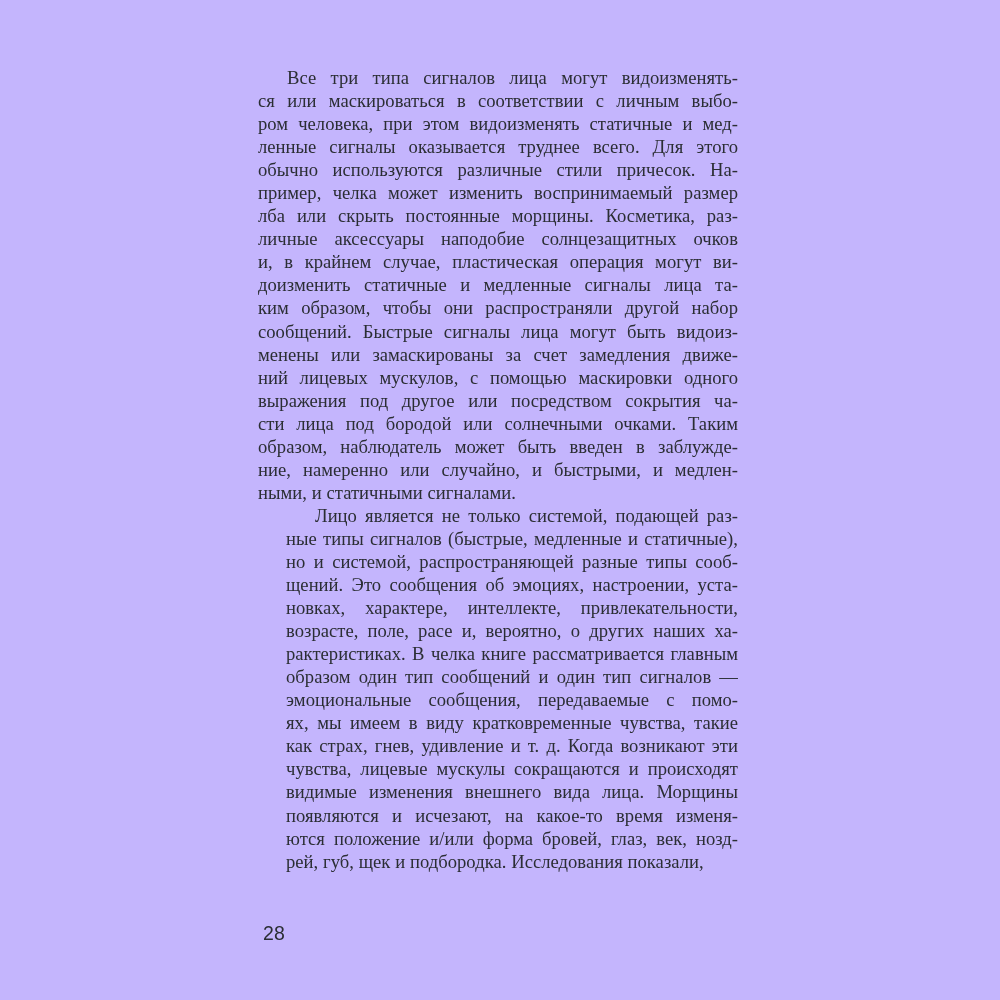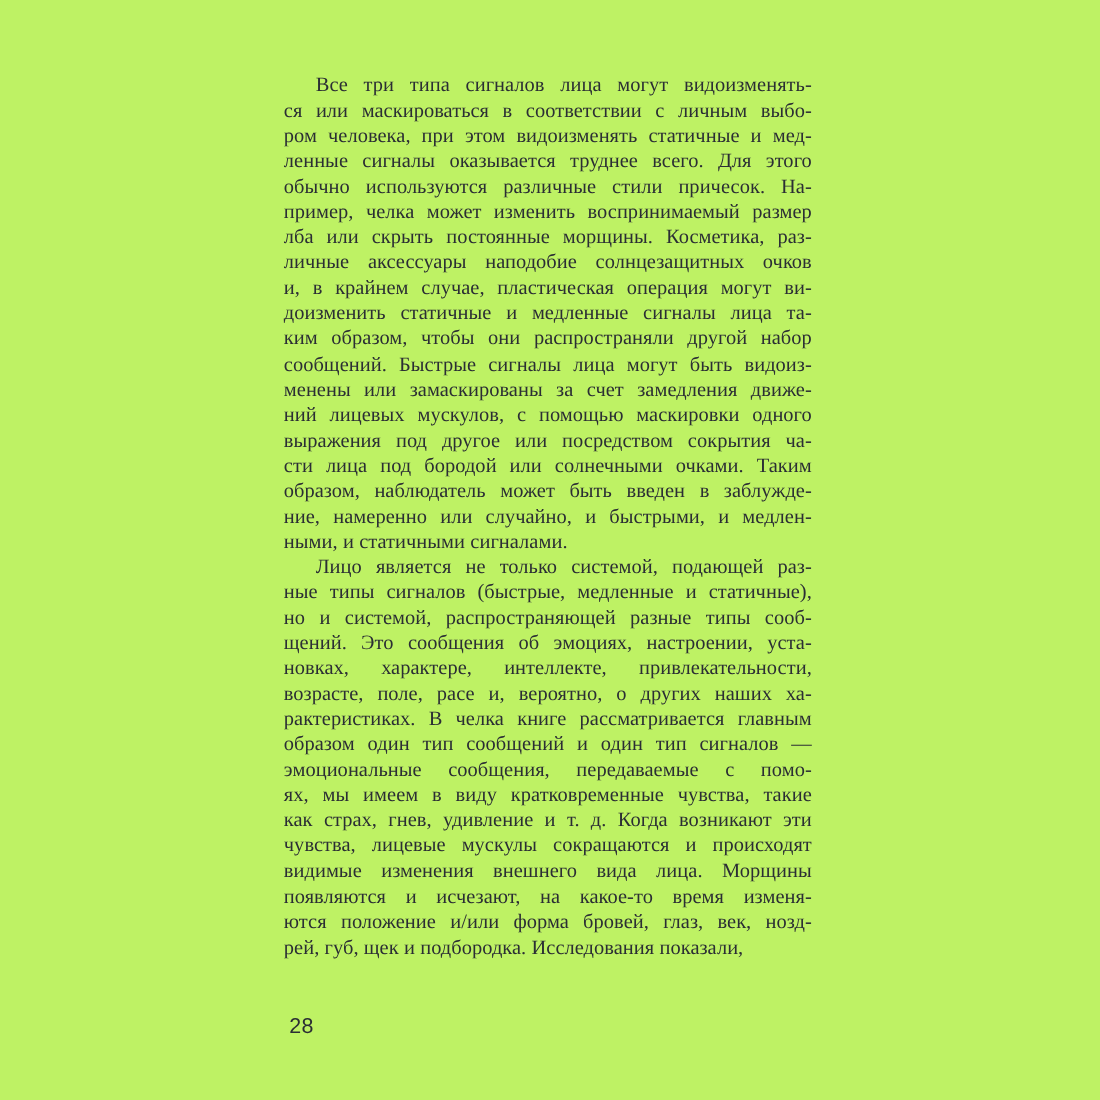--- a/index.html
+++ b/index.html
@@ -13,21 +13,21 @@
     background: #ffffff;
     font-family: "Liberation Serif", "DejaVu Serif", serif;
     -webkit-font-smoothing: antialiased;
     overflow: hidden;
   }
 
   .page {
     position: relative;
     width: 1000px;
     height: 1000px;
-    background: #bef264;
+    background: #c4b5fd;
     box-sizing: border-box;
   }
 
   .text-column {
     position: absolute;
     left: 258px;
     top: 66px;
     width: 480px;
   }
 
@@ -40,20 +40,21 @@
     text-justify: inter-word;
     text-indent: 29px;
     hyphens: manual;
     -webkit-hyphens: manual;
     word-spacing: 0.1px;
     letter-spacing: 0.03px;
   }
 
   .paragraph + .paragraph {
     margin-top: 0;
+    margin-left: 28px;
   }
 
   
   .jline {
     display: block;
     text-align: justify;
     text-align-last: justify;
     text-indent: 0;
     white-space: pre-wrap;
   }

